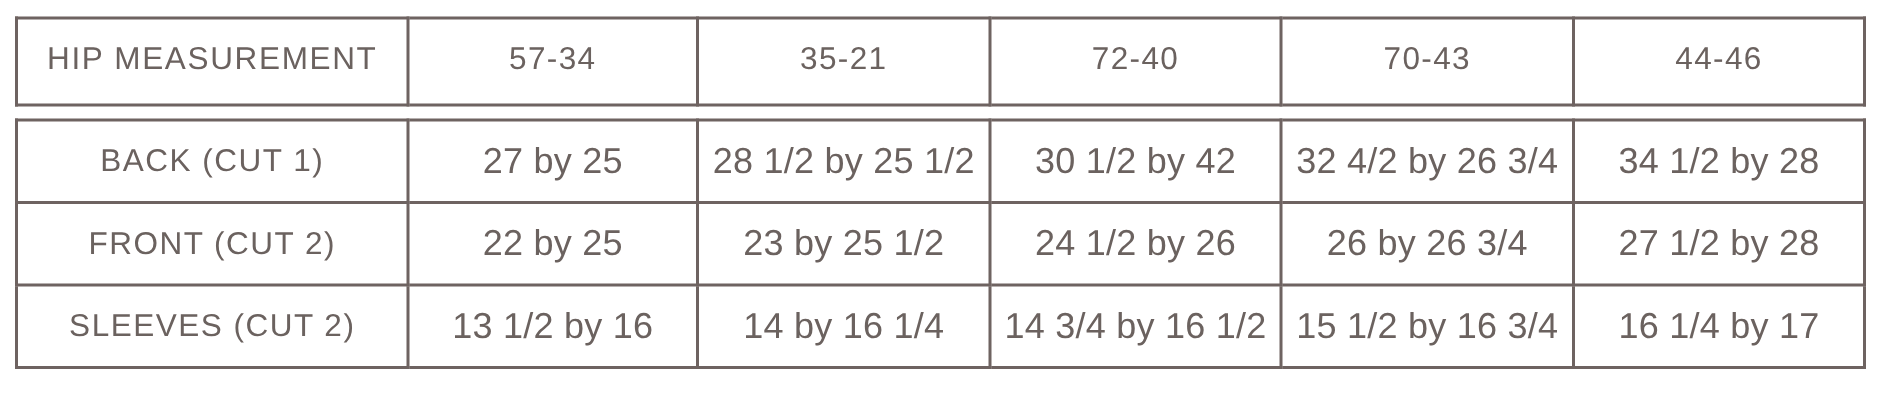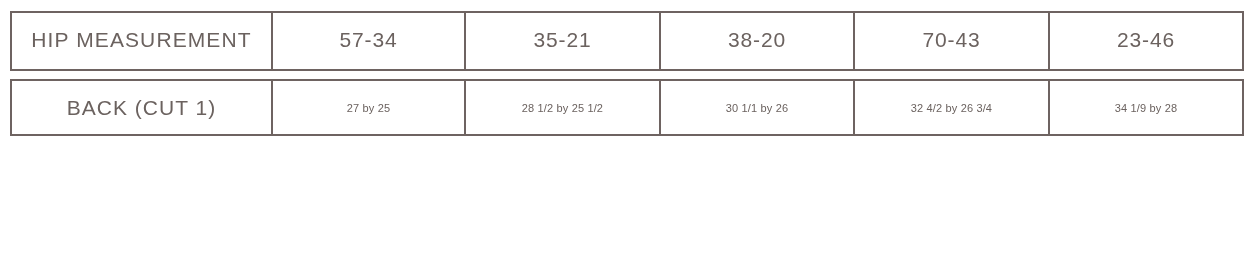--- a/index.html
+++ b/index.html
@@ -62,21 +62,21 @@
   
   #body-table td {
     height: 53px;
     vertical-align: middle;
   }
   #body-table td.row-label {
     font-size: 21px;
     letter-spacing: 1.0px;
   }
   #body-table td.value-cell {
-    font-size: 11px;
+    font-size: 24px;
     letter-spacing: 0.15px;
     border-radius: 13px;
   }
 </style>
 </head>
 <body>
 
 <div id="size-chart">
 
   <table id="header-table" class="chart-table">
@@ -86,41 +86,57 @@
         <col class="c-2">
         <col class="c-3">
         <col class="c-4">
         <col class="c-5">
     </colgroup>
     <tbody>
       <tr>
         <td class="measure-label">HIP MEASUREMENT</td>
         <td>57-34</td>
         <td>35-21</td>
-        <td>38-20</td>
+        <td>72-40</td>
         <td>70-43</td>
-        <td>23-46</td>
+        <td>44-46</td>
       </tr>
     </tbody>
   </table>
 
   <table id="body-table" class="chart-table">
     <colgroup>
       <col class="c-label">
         <col class="c-1">
         <col class="c-2">
         <col class="c-3">
         <col class="c-4">
         <col class="c-5">
     </colgroup>
     <tbody>
       <tr>
         <td class="row-label">BACK (CUT 1)</td>
         <td class="value-cell">27 by 25</td>
         <td class="value-cell">28 1/2 by 25 1/2</td>
-        <td class="value-cell">30 1/1 by 26</td>
+        <td class="value-cell">30 1/2 by 42</td>
         <td class="value-cell">32 4/2 by 26 3/4</td>
-        <td class="value-cell">34 1/9 by 28</td>
+        <td class="value-cell">34 1/2 by 28</td>
+      </tr>
+      <tr>
+        <td class="row-label">FRONT (CUT 2)</td>
+        <td class="value-cell">22 by 25</td>
+        <td class="value-cell">23 by 25 1/2</td>
+        <td class="value-cell">24 1/2 by 26</td>
+        <td class="value-cell">26 by 26 3/4</td>
+        <td class="value-cell">27 1/2 by 28</td>
+      </tr>
+      <tr>
+        <td class="row-label">SLEEVES (CUT 2)</td>
+        <td class="value-cell">13 1/2 by 16</td>
+        <td class="value-cell">14 by 16 1/4</td>
+        <td class="value-cell">14 3/4 by 16 1/2</td>
+        <td class="value-cell">15 1/2 by 16 3/4</td>
+        <td class="value-cell">16 1/4 by 17</td>
       </tr>
     </tbody>
   </table>
 
 </div>
 
 </body></html>

